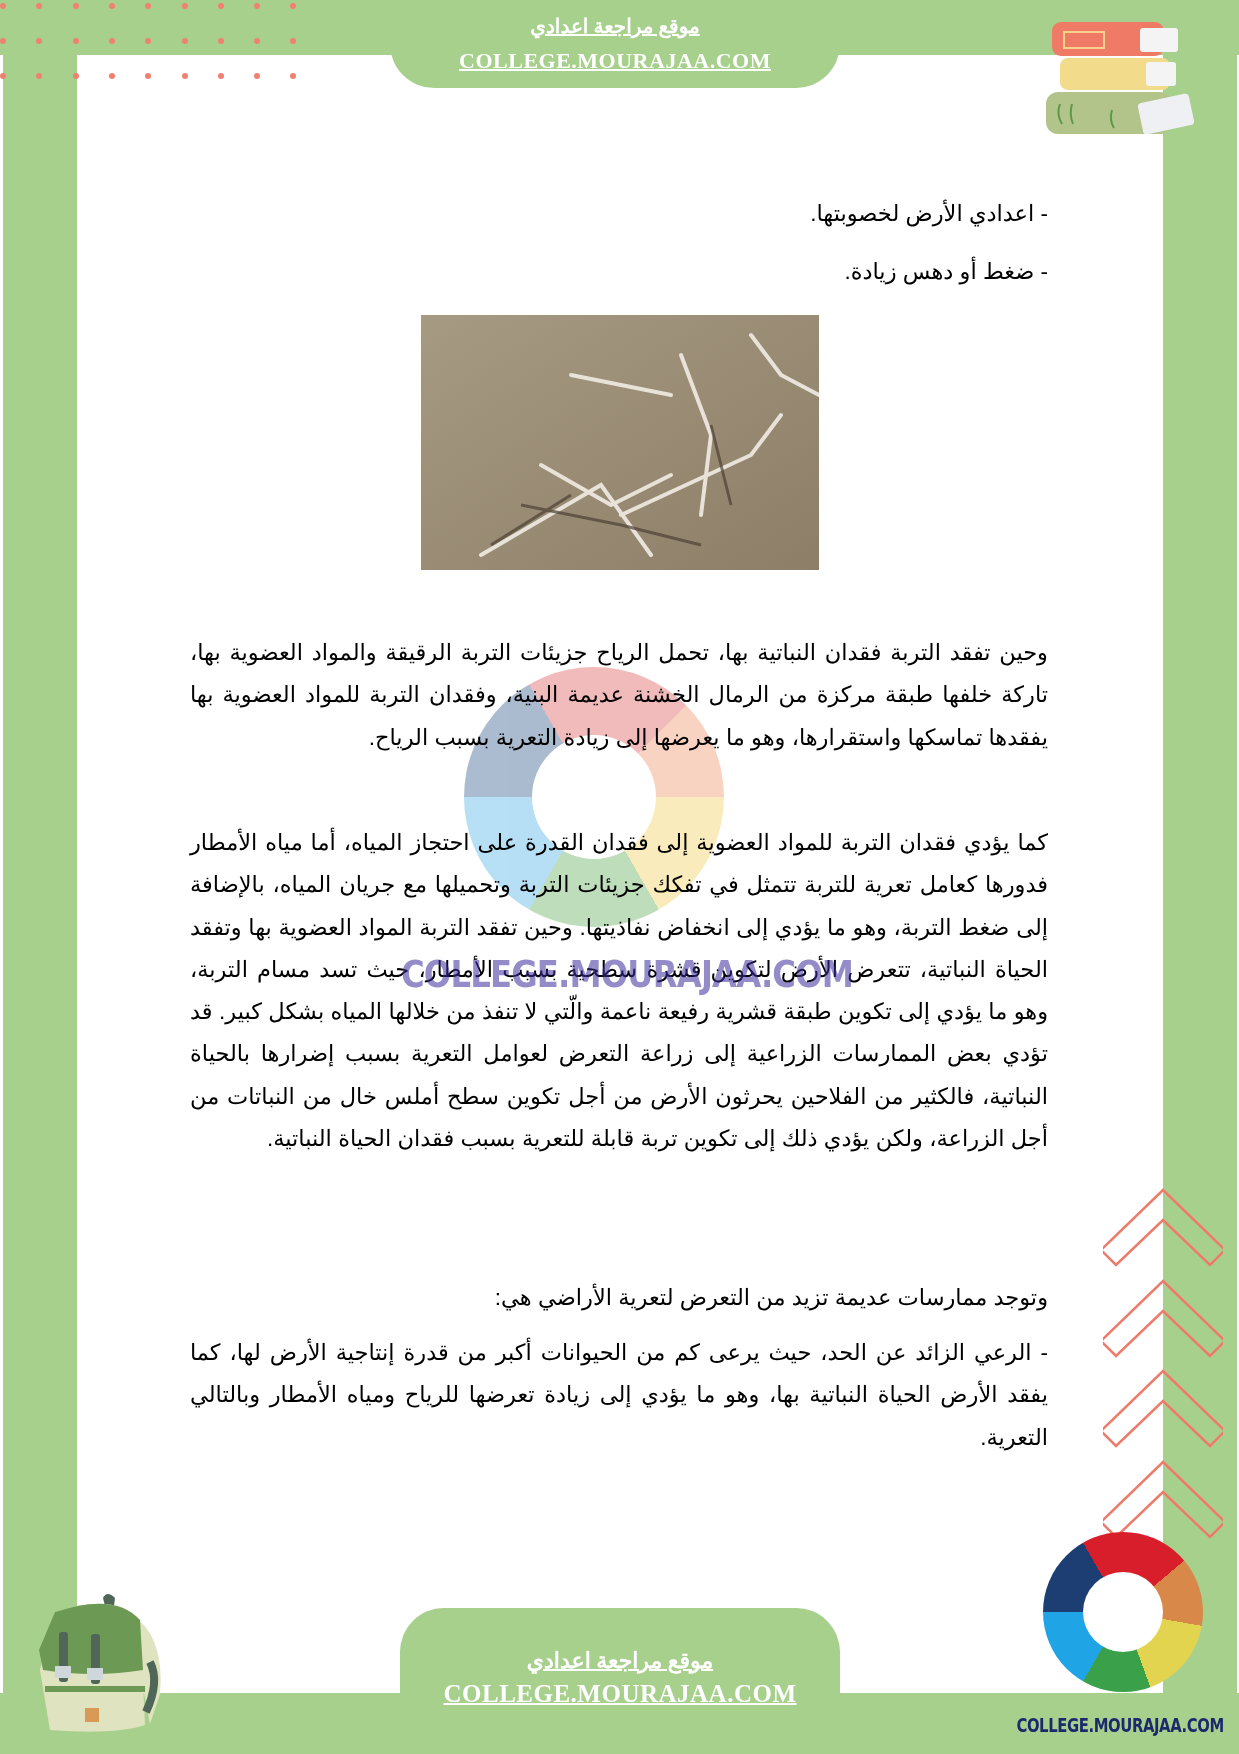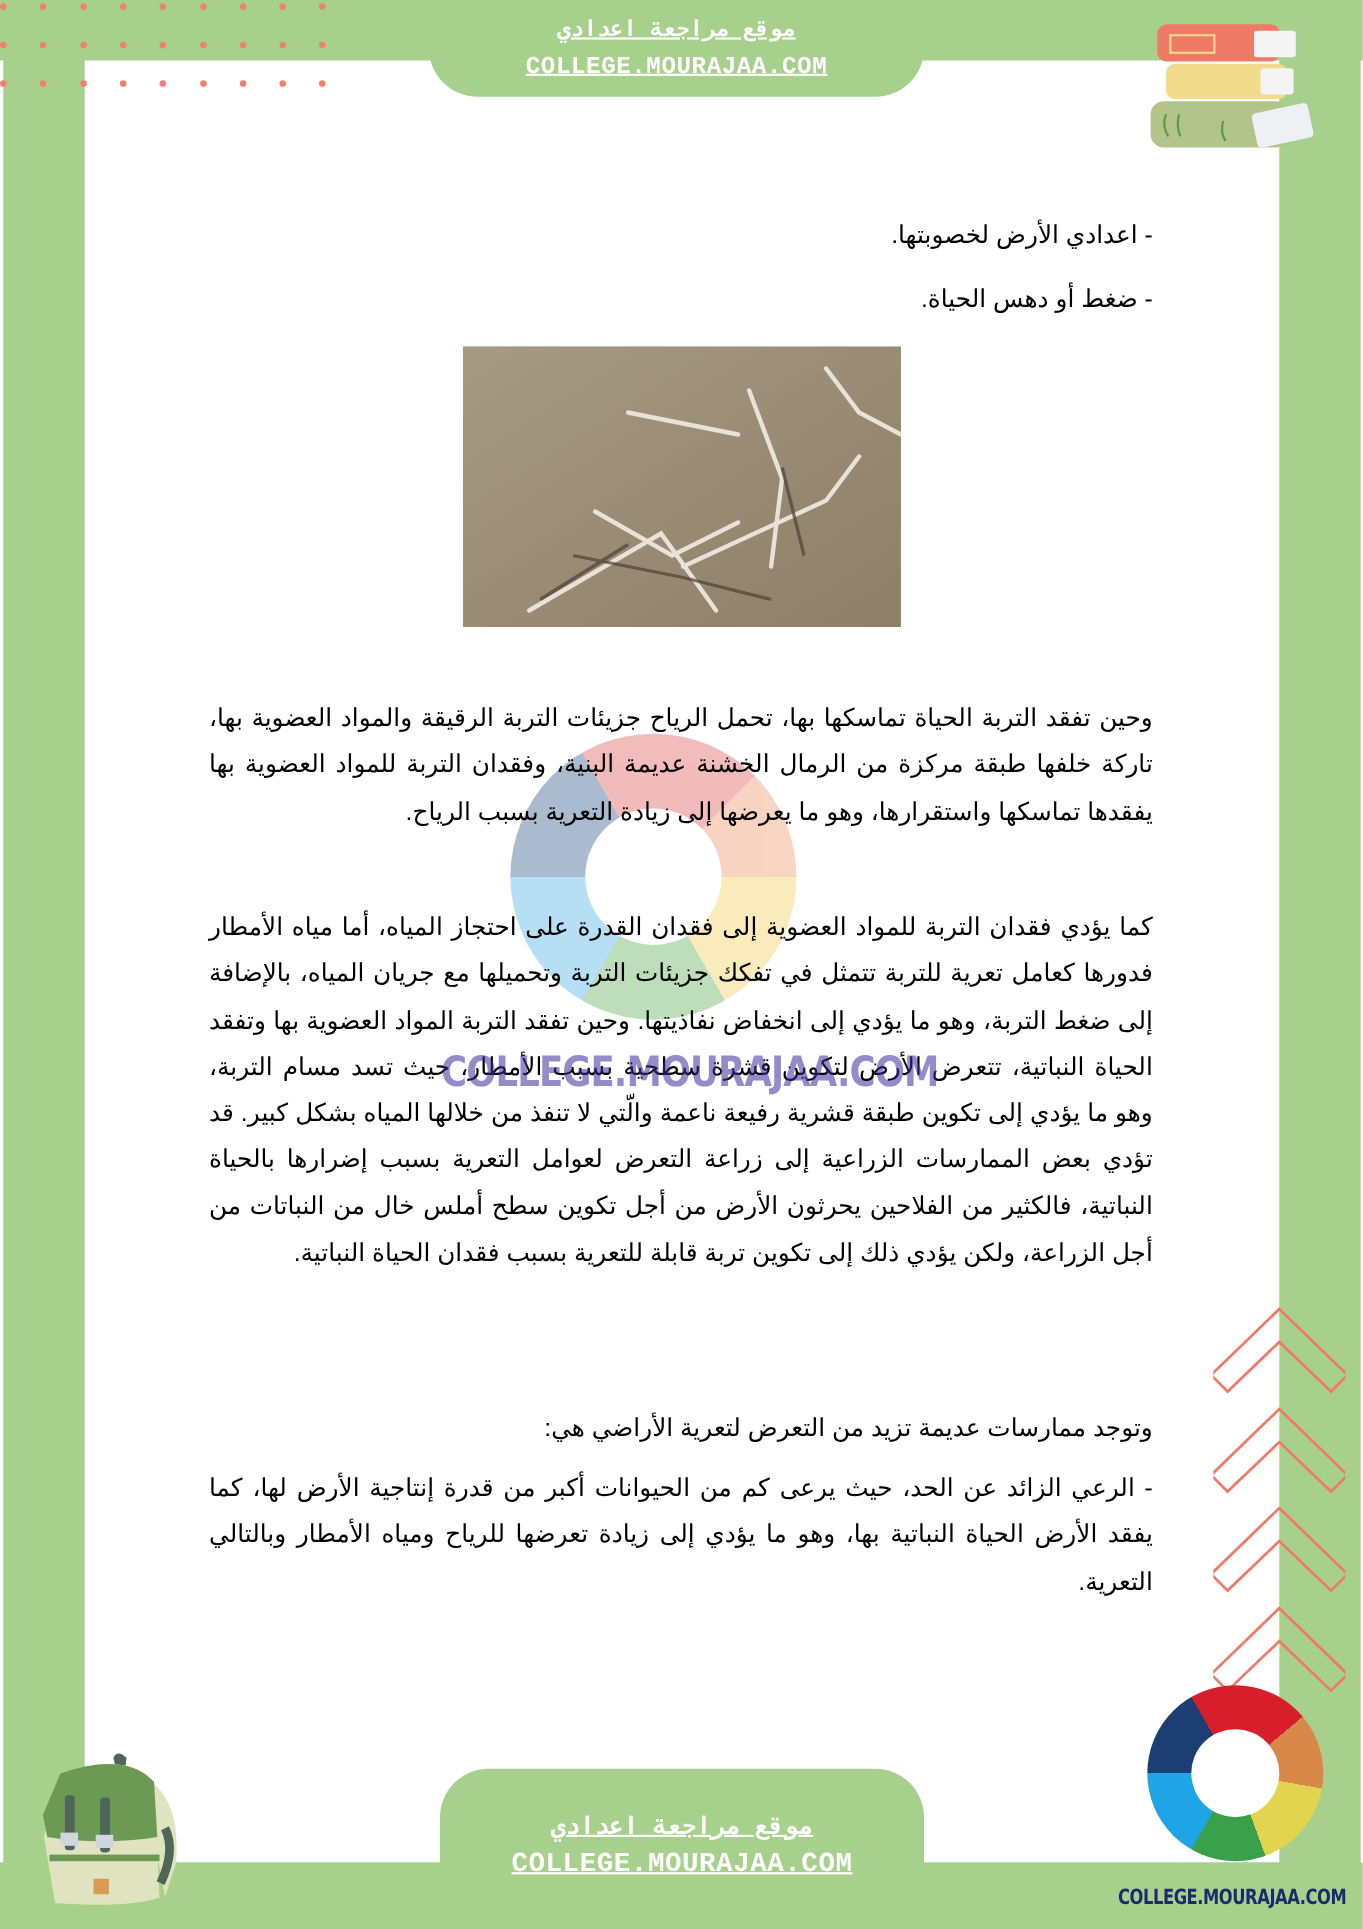--- a/index.html
+++ b/index.html
@@ -4,21 +4,21 @@
 <style>
   html, body { margin:0; padding:0; }
   body { width:1239px; height:1754px; position:relative; overflow:hidden; background:#ffffff; font-family:"Liberation Sans", sans-serif; }
   .green { background:#a8d08d; position:absolute; }
   #top-band { left:0; top:0; width:1239px; height:55px; }
   #left-band { left:3px; top:0; width:74px; height:1754px; }
   #right-band { left:1163px; top:0; width:74px; height:1754px; }
   #bottom-band { left:0; top:1693px; width:1239px; height:61px; }
   #top-tab { left:390px; top:0; width:450px; height:88px; border-radius:0 0 44px 44px; }
   #bottom-tab { left:400px; top:1608px; width:440px; height:100px; border-radius:44px 44px 0 0; }
-  .tab-text { position:absolute; left:0; right:0; text-align:center; color:#ffffff; font-family:Liberation Mono, monospace; font-weight:bold; text-decoration:underline; text-decoration-thickness:2px; }
+  .tab-text { position:absolute; left:0; right:0; text-align:center; color:#ffffff; font-family:Liberation Serif, serif; font-weight:bold; text-decoration:underline; text-decoration-thickness:2px; }
   #top-tab .ar { top:14px; font-size:20px; direction:rtl; }
   #top-tab .en { top:48px; font-size:22px; letter-spacing:0.5px; }
   #bottom-tab .ar { top:40px; font-size:22px; direction:rtl; }
   #bottom-tab .en { top:72px; font-size:25px; letter-spacing:0.5px; }
 
   .dots { position:absolute; left:0; top:0; width:320px; height:90px; }
   .dot { position:absolute; width:6px; height:6px; border-radius:50%; background:#f08070; }
 
   
   #books { position:absolute; left:1042px; top:18px; width:156px; height:125px; }
@@ -99,23 +99,23 @@
     <rect x="4" y="74" width="126" height="42" rx="12" fill="#b2c48a"></rect>
     <rect x="98" y="80" width="52" height="32" rx="4" fill="#eef0f4" transform="rotate(-12 124 96)"></rect>
     <path d="M18 86 q-4 10 2 20 M30 86 q-3 10 1 20 M70 92 q-3 10 2 18" stroke="#5b9a4b" stroke-width="2" fill="none"></path>
   </svg>
 </div>
 
 <div id="ring"></div>
 
 <div id="content">
   <div class="line-item" style="top:200px">- اعدادي الأرض لخصوبتها.</div>
-  <div class="line-item" style="top:258px">- ضغط أو دهس الحياة.</div>
+  <div class="line-item" style="top:258px">- ضغط أو دهس زيادة.</div>
 
-  <div class="para" style="top:632px">وحين تفقد التربة الحياة تماسكها بها، تحمل الرياح جزيئات التربة الرقيقة والمواد العضوية بها، تاركة خلفها طبقة مركزة من الرمال الخشنة عديمة البنية، وفقدان التربة للمواد العضوية بها يفقدها تماسكها واستقرارها، وهو ما يعرضها إلى زيادة التعرية بسبب الرياح.</div>
+  <div class="para" style="top:632px">وحين تفقد التربة فقدان النباتية بها، تحمل الرياح جزيئات التربة الرقيقة والمواد العضوية بها، تاركة خلفها طبقة مركزة من الرمال الخشنة عديمة البنية، وفقدان التربة للمواد العضوية بها يفقدها تماسكها واستقرارها، وهو ما يعرضها إلى زيادة التعرية بسبب الرياح.</div>
   <div class="para" style="top:822px">كما يؤدي فقدان التربة للمواد العضوية إلى فقدان القدرة على احتجاز المياه، أما مياه الأمطار فدورها كعامل تعرية للتربة تتمثل في تفكك جزيئات التربة وتحميلها مع جريان المياه، بالإضافة إلى ضغط التربة، وهو ما يؤدي إلى انخفاض نفاذيتها. وحين تفقد التربة المواد العضوية بها وتفقد الحياة النباتية، تتعرض الأرض لتكوين قشرة سطحية بسبب الأمطار، حيث تسد مسام التربة، وهو ما يؤدي إلى تكوين طبقة قشرية رفيعة ناعمة والّتي لا تنفذ من خلالها المياه بشكل كبير. قد تؤدي بعض الممارسات الزراعية إلى زراعة التعرض لعوامل التعرية بسبب إضرارها بالحياة النباتية، فالكثير من الفلاحين يحرثون الأرض من أجل تكوين سطح أملس خال من النباتات من أجل الزراعة، ولكن يؤدي ذلك إلى تكوين تربة قابلة للتعرية بسبب فقدان الحياة النباتية.</div>
   <div class="para" style="top:1277px">وتوجد ممارسات عديمة تزيد من التعرض لتعرية الأراضي هي:</div>
   <div class="para" style="top:1332px">- الرعي الزائد عن الحد، حيث يرعى كم من الحيوانات أكبر من قدرة إنتاجية الأرض لها، كما يفقد الأرض الحياة النباتية بها، وهو ما يؤدي إلى زيادة تعرضها للرياح ومياه الأمطار وبالتالي التعرية.</div>
 </div>
 
 <div id="photo">
   <svg width="398" height="255" viewBox="0 0 398 255">
     <defs>
       <linearGradient id="sand" x1="0" y1="0" x2="1" y2="1">
         <stop offset="0" stop-color="#a79a82"></stop>

